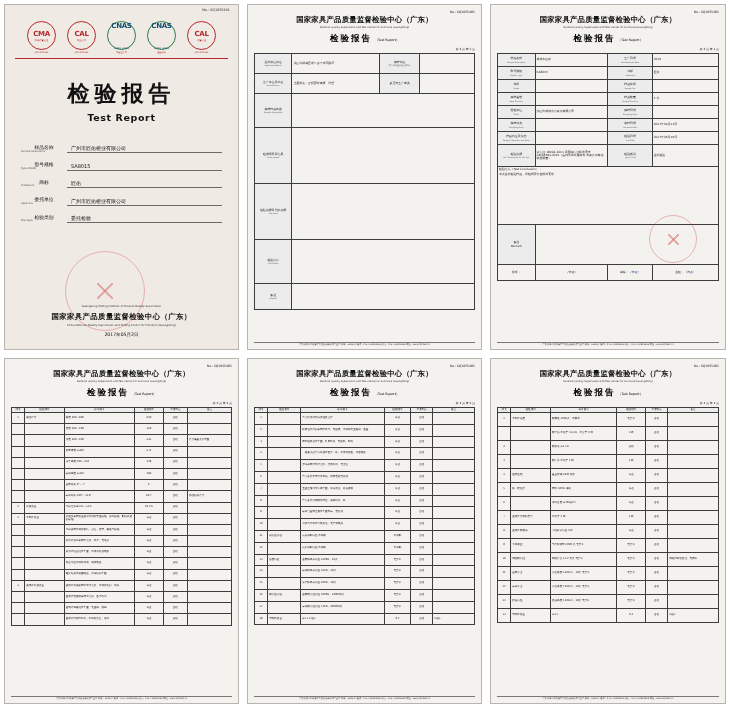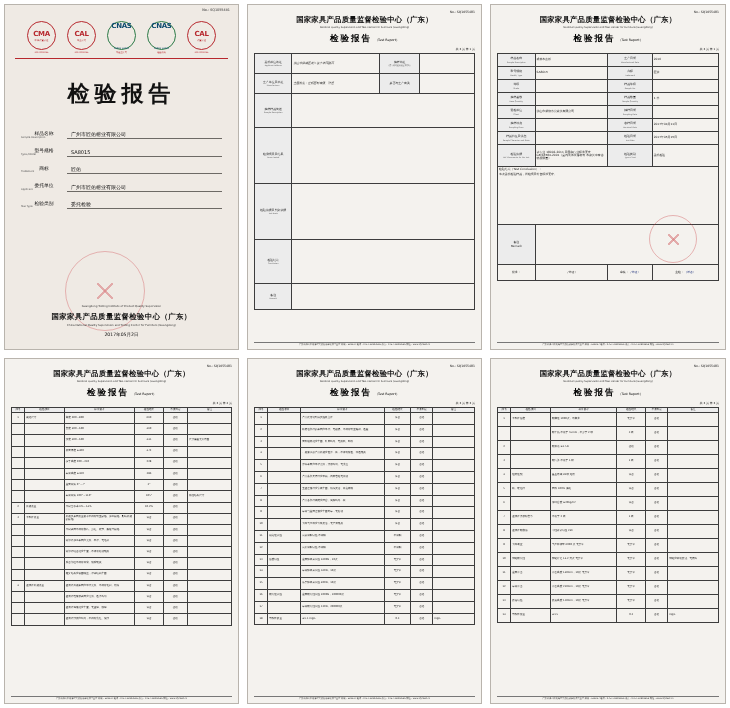--- a/index.html
+++ b/index.html
@@ -105,20 +105,21 @@
           <div class="logo">
               <span class="big">CAL</span>
               <span class="sm">计量认证</span>
             </div>
           <div class="logocap">2017001045</div>
         </div>
       </div>
       <div class="redline"></div>
 
       <div class="title-cn">检验报告</div>
+      <div class="title-en">Test Report</div>
 
       <div class="fields">
         <div class="fld">
           <div class="lab">
               <span class="c">样品名称</span>
               <span class="e">Sample Description</span>
             </div>
           <div class="val">广州市匠佑榕业有限公司</div>
         </div>
         <div class="fld">

